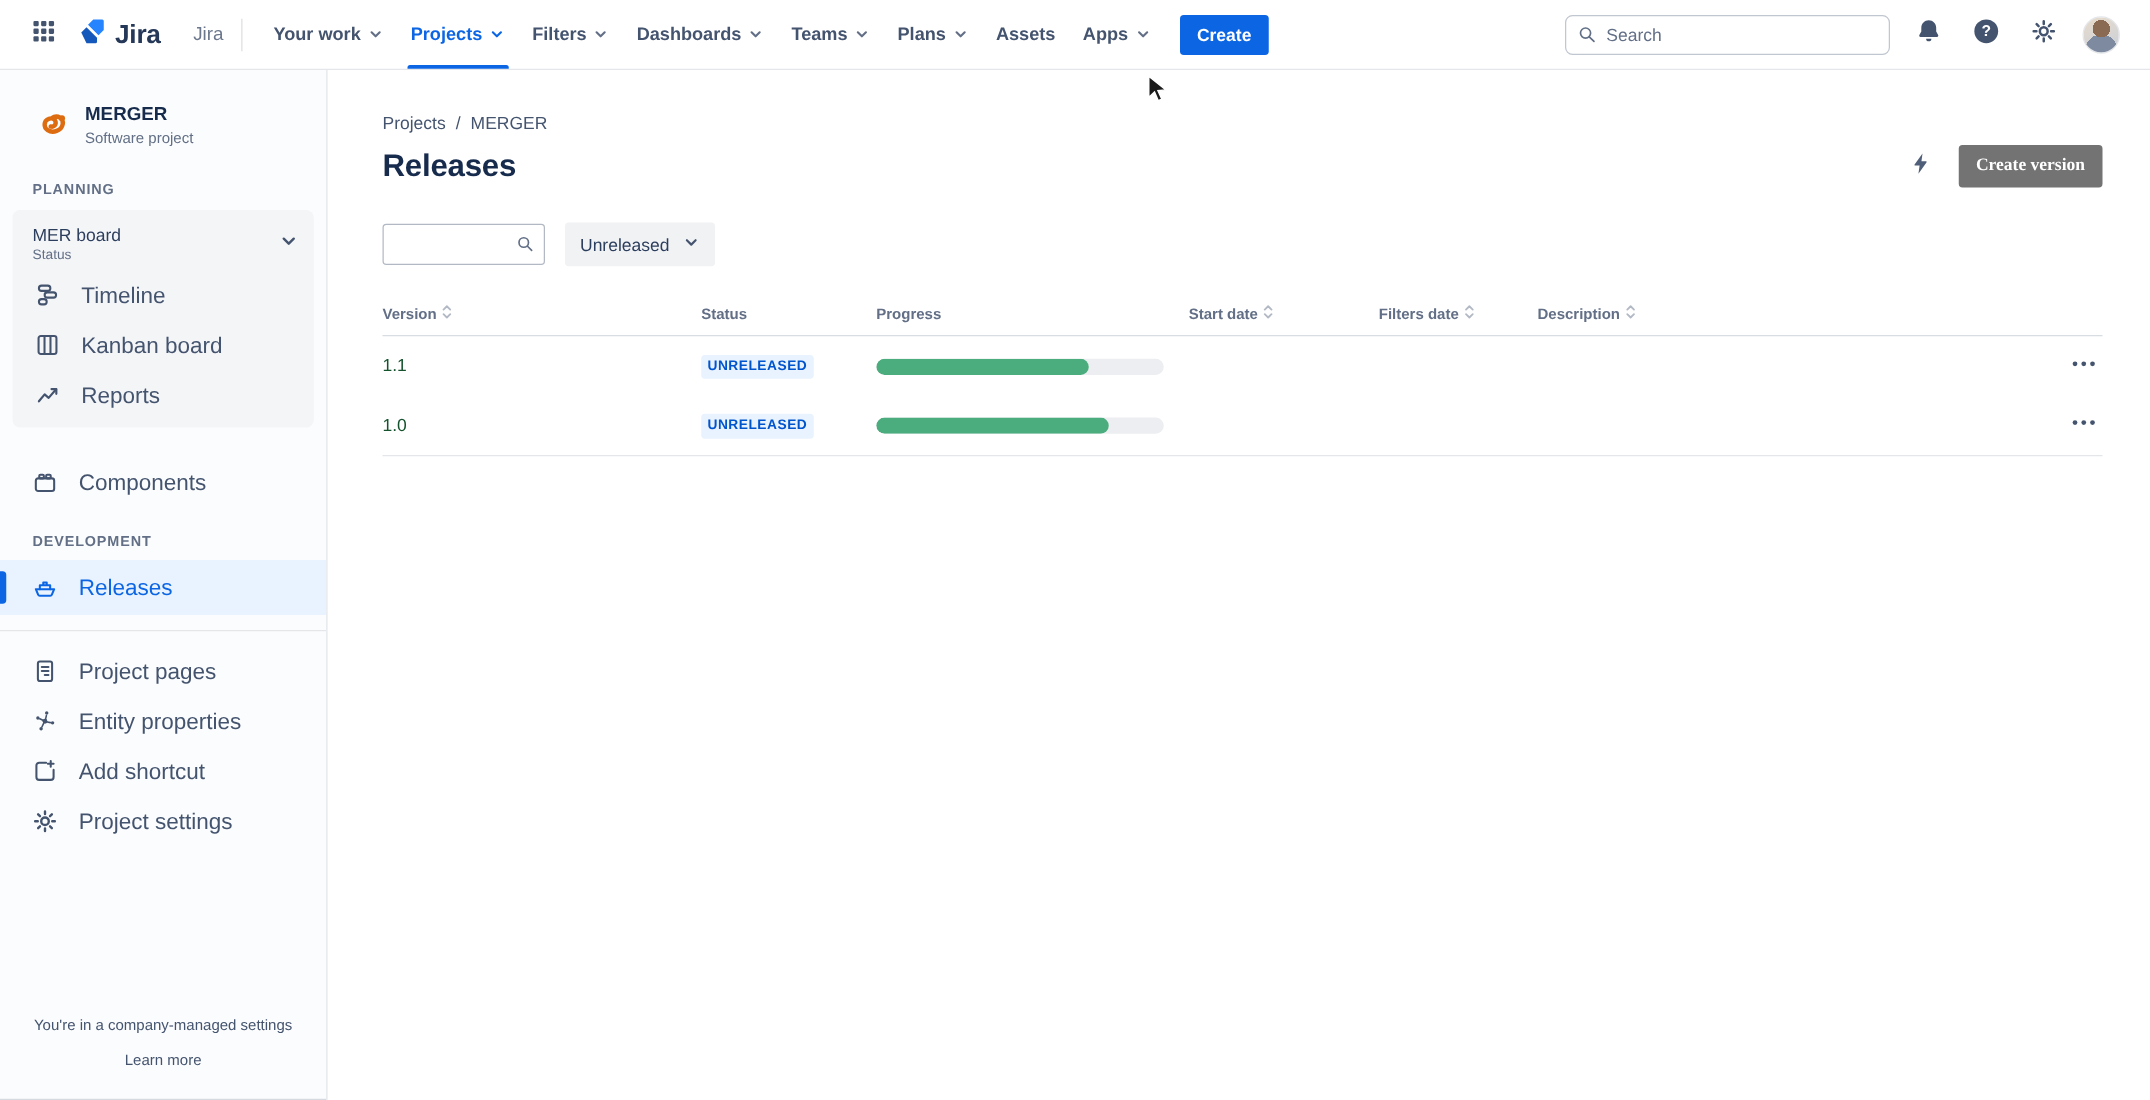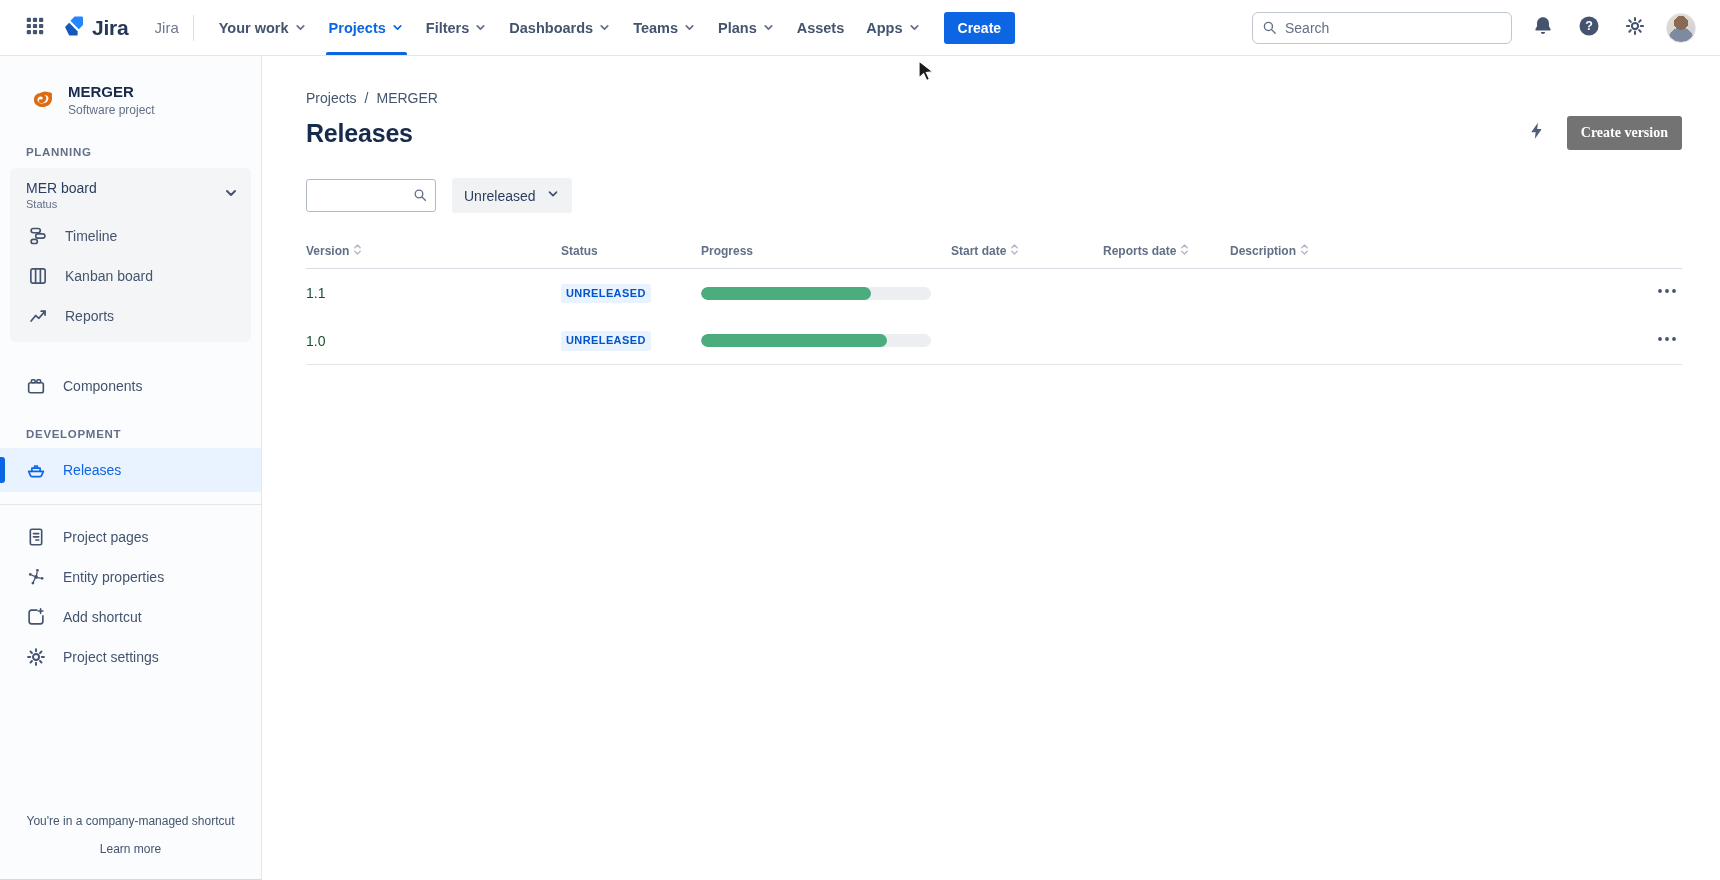--- a/index.html
+++ b/index.html
@@ -62,21 +62,21 @@
   .project-name { font-size:15px; font-weight:bold; color:#172B4D; line-height:1.25; }
   .project-type { font-size:12px; color:#626F86; margin-top:2px; }
   .section-label { font-size:11.5px; font-weight:bold; letter-spacing:0.7px; color:#626F86; padding:10px 0 8px 26px; }
   .board-group { margin:2px 10px 10px 10px; background:#F4F5F7; border-radius:6px; padding:4px 0 6px 0; }
   .board-switcher { display:flex; align-items:center; padding:8px 12px 6px 16px; cursor:pointer; }
   .board-switcher .bs-text { flex:1; }
   .bs-name { font-size:14px; font-weight:500; color:#2C3E5D; }
   .bs-type { font-size:11px; color:#626F86; margin-top:2px; }
   .sb-item {
     display:flex; align-items:center; gap:15px; height:40px; padding-left:24px;
-    font-size:14px; color:#44546F; cursor:pointer; position:relative;
+    font-size:18px; color:#44546F; cursor:pointer; position:relative;
   }
   .board-group .sb-item { padding-left:16px; }
   .sb-item .sb-icon { width:24px; height:24px; display:flex; align-items:center; justify-content:center; flex:0 0 auto; }
   .sb-item.selected { background:#E9F2FF; color:#0C66E4; font-weight:500; height:44px; }
   .sb-item.selected::before { content:''; position:absolute; left:0; top:9px; bottom:9px; width:5px; border-radius:0 3px 3px 0; background:#0C66E4; }
   .sb-gap { height:14px; }
   .sb-divider { height:1px; background:#E4E6EA; margin:12px 0; }
   .sb-spacer { flex:1 1 auto; }
   .sb-footer { text-align:center; padding-bottom:22px; }
   .sb-footer-text { font-size:12px; color:#44546F; }
@@ -377,21 +377,21 @@
         <circle cx="12" cy="12" r="3.3"></circle>
         <path d="M12 3.4v2.3M12 18.3v2.3M3.4 12h2.3M18.3 12h2.3M6 6l1.6 1.6M16.4 16.4 18 18M6 18l1.6-1.6M16.4 7.6 18 6"></path>
       </svg>
     </span>
     <span>Project settings</span>
   </div>
 
   <div class="sb-spacer"></div>
 
   <div class="sb-footer">
-    <div class="sb-footer-text">You're in a company-managed shortcut</div>
+    <div class="sb-footer-text">You're in a company-managed settings</div>
     <span class="sb-footer-link">Learn more</span>
   </div>
   <div class="sb-bottom-line"></div>
 </aside>
 
 <main class="main">
   <div class="breadcrumb">
     <a>Projects</a>
     <span>/</span>
     <a>MERGER</a>
@@ -443,21 +443,21 @@
       <div class="th">
         <span>Progress</span>
       </div>
       <div class="th">
         <span>Start date</span>
         <span><svg width="9" height="13" viewBox="0 0 10 14" fill="none" stroke="#B3B9C4" stroke-width="1.6" stroke-linecap="round" stroke-linejoin="round">
               <path d="M2 5 5 2l3 3M2 9l3 3 3-3"></path>
             </svg></span>
       </div>
       <div class="th">
-        <span>Reports date</span>
+        <span>Filters date</span>
         <span><svg width="9" height="13" viewBox="0 0 10 14" fill="none" stroke="#B3B9C4" stroke-width="1.6" stroke-linecap="round" stroke-linejoin="round">
               <path d="M2 5 5 2l3 3M2 9l3 3 3-3"></path>
             </svg></span>
       </div>
       <div class="th">
         <span>Description</span>
         <span><svg width="9" height="13" viewBox="0 0 10 14" fill="none" stroke="#B3B9C4" stroke-width="1.6" stroke-linecap="round" stroke-linejoin="round">
               <path d="M2 5 5 2l3 3M2 9l3 3 3-3"></path>
             </svg></span>
       </div>

